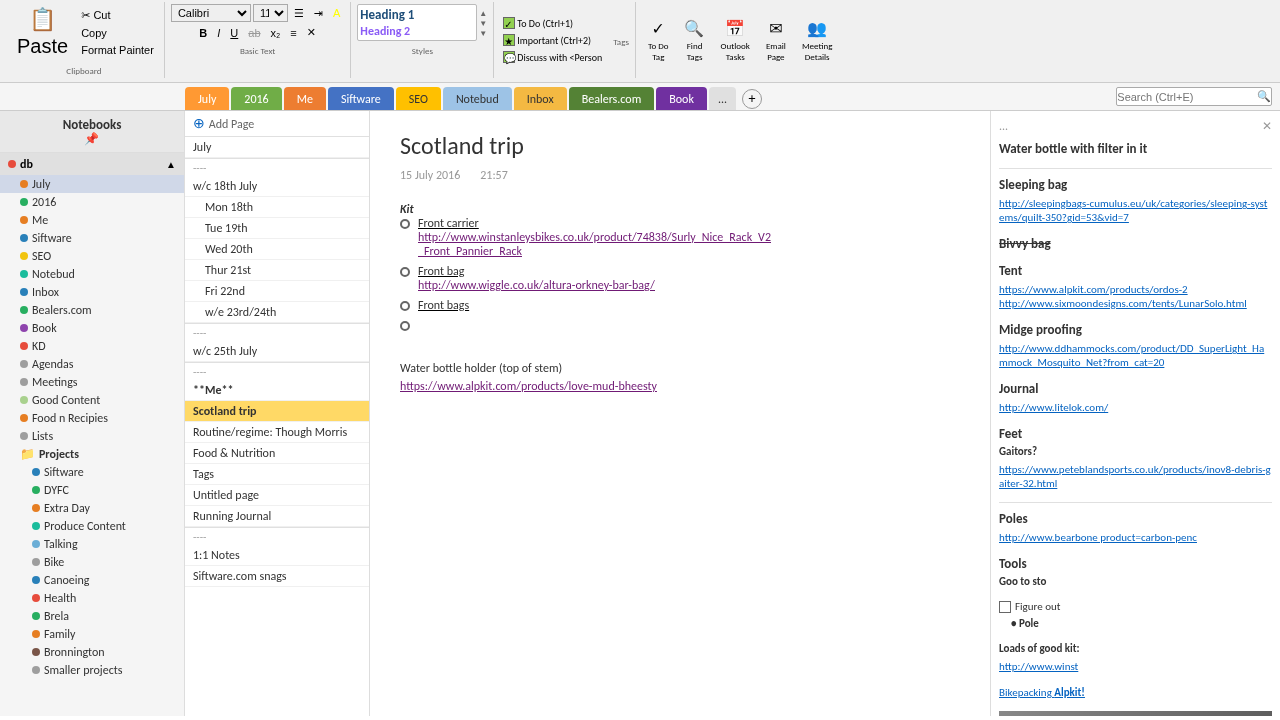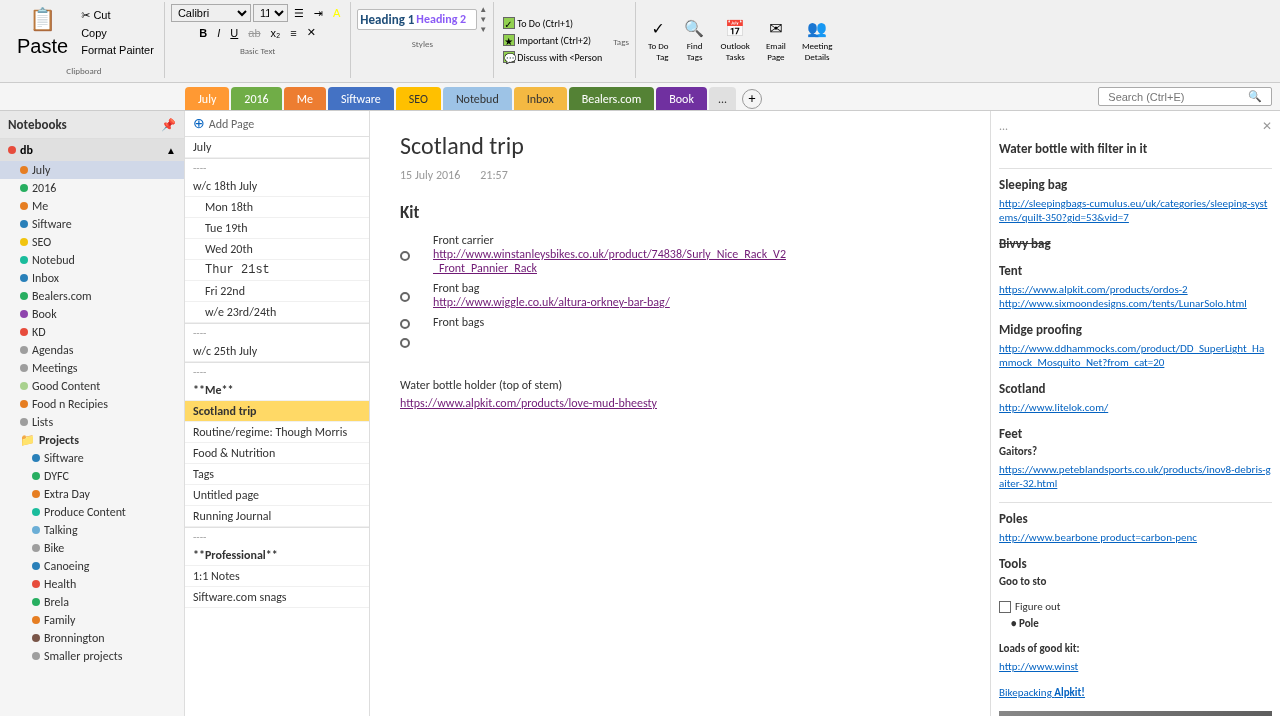--- a/index.html
+++ b/index.html
@@ -8,21 +8,21 @@
     
     .ribbon { background: #f0f0f0; border-bottom: 1px solid #ccc; padding: 2px 4px 4px 4px; }
     .ribbon-row { display: flex; align-items: stretch; gap: 0; }
     .ribbon-group { display: flex; align-items: center; gap: 2px; padding: 2px 6px; border-right: 1px solid #ccc; flex-direction: column; }
     .ribbon-group-row { display: flex; align-items: center; gap: 2px; }
     .ribbon-group-label { font-size: 9px; color: #666; margin-top: 2px; text-align: center; }
     .ribbon-btn { background: transparent; border: 1px solid transparent; border-radius: 2px; cursor: pointer; padding: 1px 3px; font-size: 11px; display: flex; align-items: center; gap: 2px; white-space: nowrap; }
     .paste-btn { font-size: 20px; padding: 2px 6px; display: flex; flex-direction: column; align-items: center; }
     .font-selector { width: 80px; font-size: 11px; border: 1px solid #aaa; padding: 1px 2px; }
     .font-size-selector { width: 35px; font-size: 11px; border: 1px solid #aaa; padding: 1px 2px; }
-    .heading-style { display: flex; flex-direction: row; gap: 2px; padding: 2px; border: 1px solid #bbb; border-radius: 2px; background: #fff; min-width: 120px; }
+    .heading-style { display: flex; flex-direction: column; gap: 2px; padding: 2px; border: 1px solid #bbb; border-radius: 2px; background: #fff; min-width: 120px; }
     .heading1 { font-size: 13px; font-weight: bold; color: #1f4e79; }
     .heading2 { font-size: 12px; font-weight: bold; color: #8b5cf6; }
     .style-scroll { display: flex; flex-direction: column; justify-content: space-between; }
     .scroll-arrow { font-size: 8px; cursor: pointer; color: #666; }
 
     
     .tags-group { display: flex; align-items: center; gap: 4px; padding: 2px 6px; border-right: 1px solid #ccc; }
     .tag-checkbox { display: flex; align-items: center; gap: 2px; font-size: 10px; padding: 1px 3px; }
     .checkbox-icon { width: 12px; height: 12px; border: 1px solid #666; background: #fff; display: inline-block; }
     .checkbox-checked { background: #92d050; }
@@ -39,29 +39,29 @@
     .tab-2016 { background: #70ad47; color: #fff; }
     .tab-me { background: #ed7d31; color: #fff; }
     .tab-siftware { background: #4472c4; color: #fff; }
     .tab-seo { background: #ffc000; color: #333; }
     .tab-notebud { background: #9dc3e6; color: #333; }
     .tab-inbox { background: #f4b942; color: #333; }
     .tab-bealers { background: #548235; color: #fff; }
     .tab-book { background: #7030a0; color: #fff; }
     .tab-more { background: #e0e0e0; padding: 4px 8px; }
     .tab-add { background: transparent; border: 1px solid #999; border-radius: 50%; width: 20px; height: 20px; display: flex; align-items: center; justify-content: center; cursor: pointer; font-size: 14px; margin-left: 4px; }
-    .search-box { position: absolute; right: 8px; top: 4px; display: flex; align-items: center; border: 1px solid #aaa; background: #fff; padding: 2px 9px; border-radius: 2px; }
+    .search-box { position: absolute; right: 8px; top: 4px; display: flex; align-items: center; border: 1px solid #aaa; background: #fff; padding: 2px 0; border-radius: 2px; }
     .search-input { border: none; outline: none; font-size: 11px; width: 140px; }
 
     
     .main-layout { display: flex; height: calc(720px - 115px); }
 
     
     .sidebar { width: 185px; background: #f5f5f5; border-right: 1px solid #ddd; overflow-y: auto; display: flex; flex-direction: column; }
-    .sidebar-header { display: flex; align-items: center; justify-content: space-between; padding: 6px 8px; border-bottom: 1px solid #ddd; background: #e8e8e8; }
+    .sidebar-header { display: flex; align-items: center; justify-content: space-between; padding: 6px 8px; border-bottom: 1px solid #ddd; background: #e8e8e8; flex-direction: column; }
     .sidebar-title { font-size: 13px; font-weight: bold; color: #333; }
     .sidebar-item { display: flex; align-items: center; gap: 4px; padding: 2px 8px; cursor: pointer; font-size: 12px; color: #333; white-space: nowrap; overflow: hidden; }
     .sidebar-item.active { background: #d0d8e8; }
     .notebook-dot { width: 8px; height: 8px; border-radius: 50%; display: inline-block; flex-shrink: 0; }
     .indent1 { padding-left: 20px; }
     .indent2 { padding-left: 32px; }
     .db-section { display: flex; align-items: center; justify-content: space-between; padding: 4px 8px; background: #e0e0e0; }
     .db-label { font-weight: bold; font-size: 12px; }
 
     
@@ -69,22 +69,22 @@
     .page-list-item { padding: 3px 8px; cursor: pointer; font-size: 12px; color: #333; border-bottom: 1px solid #f0f0f0; }
     .page-list-item.active { background: #ffd966; font-weight: bold; }
     .page-section-divider { padding: 2px 8px; color: #999; font-size: 11px; border-top: 1px solid #e0e0e0; }
     .add-page-btn { display: flex; align-items: center; gap: 4px; padding: 4px 8px; cursor: pointer; color: #666; font-size: 12px; border-bottom: 1px solid #e0e0e0; }
 
     
     .content-area { flex: 1; overflow-y: auto; padding: 20px 30px; background: #fff; position: relative; }
 
     .page-title { font-size: 24px; font-weight: normal; color: #333; margin-bottom: 8px; }
     .page-meta { color: #999; font-size: 12px; margin-bottom: 20px; display: flex; gap: 20px; }
-    .section-heading { font-size: 17px; font-weight: bold; color: #333; margin-bottom: 10px; margin-top: 16px; }
-    .list-item-row { display: flex; align-items: center; gap: 23px; margin-bottom: 6px; }
+    .section-heading { font-size: 12px; font-weight: bold; color: #333; margin-top: 16px; font-style: italic; }
+    .list-item-row { display: flex; align-items: flex-start; gap: 8px; margin-bottom: 6px; text-decoration: underline; }
     .bullet-circle { width: 10px; height: 10px; border-radius: 50%; border: 2px solid #666; flex-shrink: 0; margin-top: 3px; }
     .list-text { font-size: 12px; color: #333; }
     .list-link { color: #701a75; text-decoration: underline; font-size: 12px; word-break: break-all; }
     .strikethrough { text-decoration: line-through; color: #999; }
     .water-bottle-section { margin-top: 30px; }
 
     
     .right-panel { width: 290px; border-left: 1px solid #ddd; background: #fff; overflow-y: auto; padding: 8px; font-size: 12px; position: relative; }
     .right-panel-header { display: flex; align-items: center; justify-content: space-between; margin-bottom: 8px; color: #999; }
     .right-section { margin-bottom: 12px; }
@@ -195,21 +195,21 @@
           <span class="checkbox-icon checkbox-checked" style="background:#92d050;">💬</span>
           <span>Discuss with &lt;Person</span>
         </div>
       </div>
       <div class="ribbon-group-label" style="margin-left:4px;">Tags</div>
     </div>
 
     <div class="action-group">
       <div class="action-btn-large">
         <span class="action-icon">✓</span>
-        <span style="white-space:pre;text-align:right;font-size:9px;">To Do
+        <span style="white-space:pre;text-align:center;font-size:9px;">To Do
 Tag</span>
       </div>
       <div class="action-btn-large">
         <span class="action-icon">🔍</span>
         <span style="white-space:pre;text-align:center;font-size:9px;">Find
 Tags</span>
       </div>
       <div class="action-btn-large">
         <span class="action-icon">📅</span>
         <span style="white-space:pre;text-align:center;font-size:9px;">Outlook
@@ -390,21 +390,21 @@
     </div>
     <div class="page-list-item indent1" style="padding-left:20px;">
       <span>Mon 18th</span>
     </div>
     <div class="page-list-item indent1" style="padding-left:20px;">
       <span>Tue 19th</span>
     </div>
     <div class="page-list-item indent1" style="padding-left:20px;">
       <span>Wed 20th</span>
     </div>
-    <div class="page-list-item indent1" style="padding-left:20px;font-family:Liberation Mono, monospace;">
+    <div class="page-list-item indent1" style="padding-left:20px;">
       <span>Thur 21st</span>
     </div>
     <div class="page-list-item indent1" style="padding-left:20px;">
       <span>Fri 22nd</span>
     </div>
     <div class="page-list-item indent1" style="padding-left:20px;">
       <span>w/e 23rd/24th</span>
     </div>
     <div class="page-section-divider">----</div>
     <div class="page-list-item">
@@ -426,23 +426,20 @@
     <div class="page-list-item">
       <span>Tags</span>
     </div>
     <div class="page-list-item">
       <span>Untitled page</span>
     </div>
     <div class="page-list-item">
       <span>Running Journal</span>
     </div>
     <div class="page-section-divider">----</div>
-    <div class="page-list-item">
-      <span style="font-weight:bold;">**Professional**</span>
-    </div>
     <div class="page-list-item">
       <span>1:1 Notes</span>
     </div>
     <div class="page-list-item">
       <span>Siftware.com snags</span>
     </div>
   </div>
 
   <div class="content-area">
     <h1 class="page-title">Scotland trip</h1>
@@ -513,21 +510,21 @@
       <br>
       <a class="right-link" href="#">http://www.sixmoondesigns.com/tents/LunarSolo.html</a>
     </div>
 
     <div class="right-section">
       <div class="right-section-title">Midge proofing</div>
       <a class="right-link" href="#">http://www.ddhammocks.com/product/DD_SuperLight_Hammock_Mosquito_Net?from_cat=20</a>
     </div>
 
     <div class="right-section">
-      <div class="right-section-title">Scotland</div>
+      <div class="right-section-title">Journal</div>
       <a class="right-link" href="#">http://www.litelok.com/</a>
     </div>
 
     <div class="right-section">
       <div class="right-section-title">Feet</div>
       <div class="right-text">Gaitors?</div>
       <a class="right-link" href="#">https://www.peteblandsports.co.uk/products/inov8-debris-gaiter-32.html</a>
     </div>
 
     <div class="right-divider"></div>

